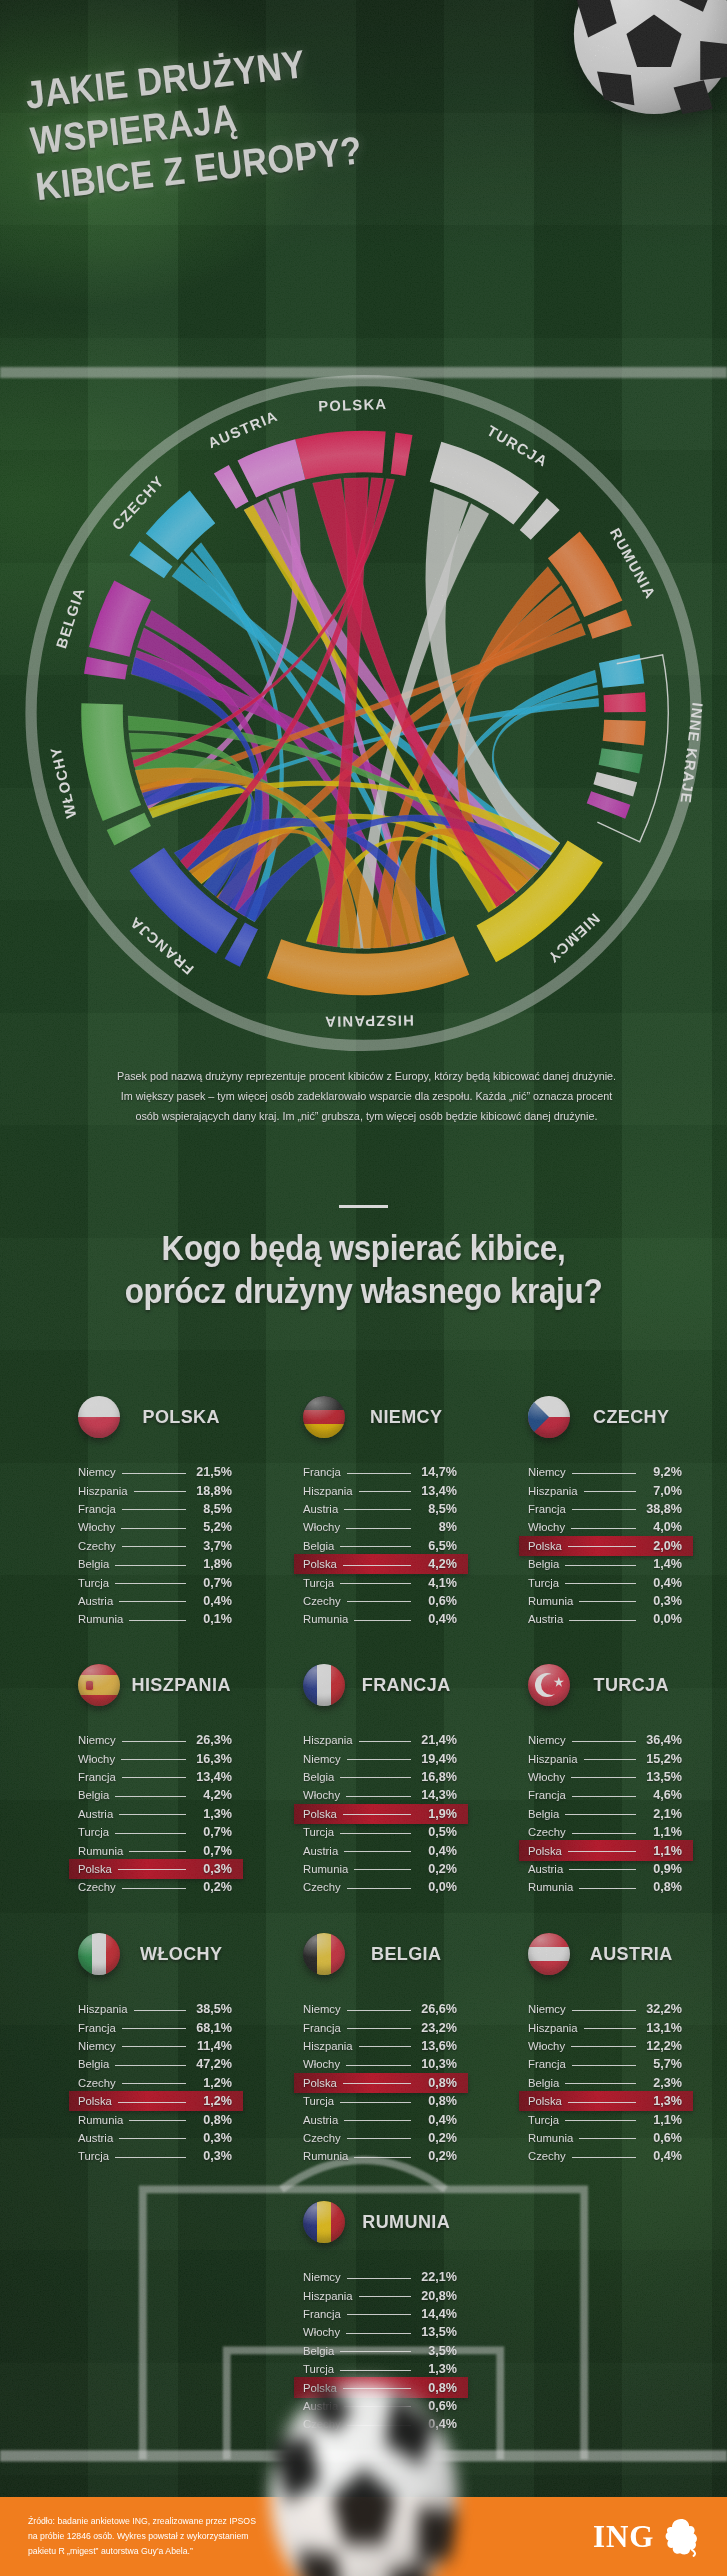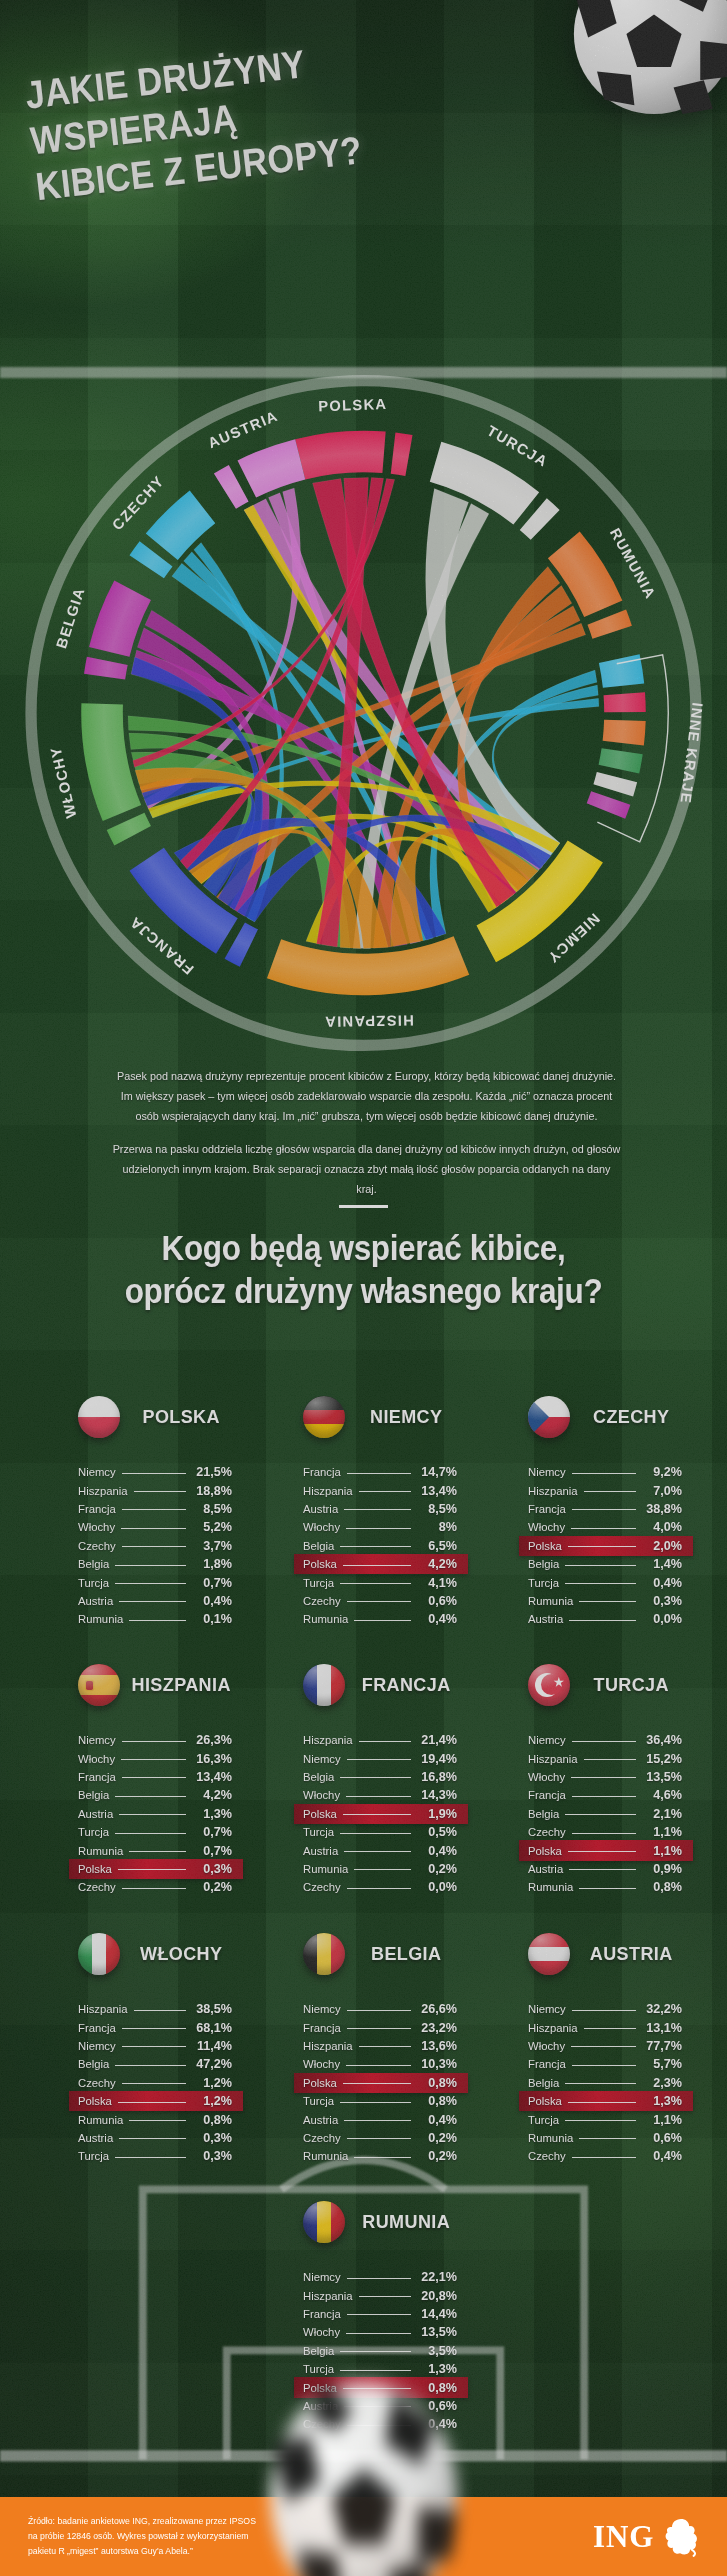--- a/index.html
+++ b/index.html
@@ -234,21 +234,20 @@
       <text transform="translate(638.7 651.0) rotate(137.0)" text-anchor="middle" font-size="17" font-weight="bold" fill="#ffffff" letter-spacing="1.5">NIEMCY</text>
       <text transform="translate(406.1 744.9) rotate(179.0)" text-anchor="middle" font-size="17" font-weight="bold" fill="#ffffff" letter-spacing="1.5">HISZPANIA</text>
       <text transform="translate(170.4 659.1) rotate(221.0)" text-anchor="middle" font-size="17" font-weight="bold" fill="#ffffff" letter-spacing="1.5">FRANCJA</text>
       <text transform="translate(59.0 473.7) rotate(257.0)" text-anchor="middle" font-size="17" font-weight="bold" fill="#ffffff" letter-spacing="1.5">WŁOCHY</text>
       <text transform="translate(67.1 286.8) rotate(288.0)" text-anchor="middle" font-size="17" font-weight="bold" fill="#ffffff" letter-spacing="1.5">BELGIA</text>
       <text transform="translate(144.0 156.3) rotate(313.0)" text-anchor="middle" font-size="17" font-weight="bold" fill="#ffffff" letter-spacing="1.5">CZECHY</text>
       <text transform="translate(263.2 72.8) rotate(337.0)" text-anchor="middle" font-size="17" font-weight="bold" fill="#ffffff" letter-spacing="1.5">AUSTRIA</text>
     </svg>
 
   <p id="intro1" class="intro">Pasek pod nazwą drużyny reprezentuje procent kibiców z Europy, którzy będą kibicować danej drużynie. Im większy pasek – tym więcej osób zadeklarowało wsparcie dla zespołu. Każda „nić” oznacza procent osób wspierających dany kraj. Im „nić” grubsza, tym więcej osób będzie kibicowć danej drużynie.</p>
-  <p id="intro2" class="intro">Przerwa na pasku oddziela liczbę głosów wsparcia dla danej drużyny od kibiców innych drużyn, od głosów udzielonych innym krajom.  Brak separacji oznacza zbyt małą ilość głosów poparcia oddanych na dany kraj.</p>
 
   <div id="divider"></div>
 
   <h2 id="question"><span>Kogo będą wspierać kibice,</span><br><span>oprócz drużyny własnego kraju?</span></h2>
 
 
   <div id="panels">
       <div class="panel" style="left: 78px; top: 1396px;">
         <div class="phead">
           <div class="flag f-poland"></div>
@@ -692,21 +691,21 @@
             <span class="pval">32,2%</span>
           </div>
           <div class="prow">
             <span class="plabel">Hiszpania</span>
             <span class="pline"></span>
             <span class="pval">13,1%</span>
           </div>
           <div class="prow">
             <span class="plabel">Włochy</span>
             <span class="pline"></span>
-            <span class="pval">77,7%</span>
+            <span class="pval">12,2%</span>
           </div>
           <div class="prow">
             <span class="plabel">Francja</span>
             <span class="pline"></span>
             <span class="pval">5,7%</span>
           </div>
           <div class="prow">
             <span class="plabel">Belgia</span>
             <span class="pline"></span>
             <span class="pval">2,3%</span>

